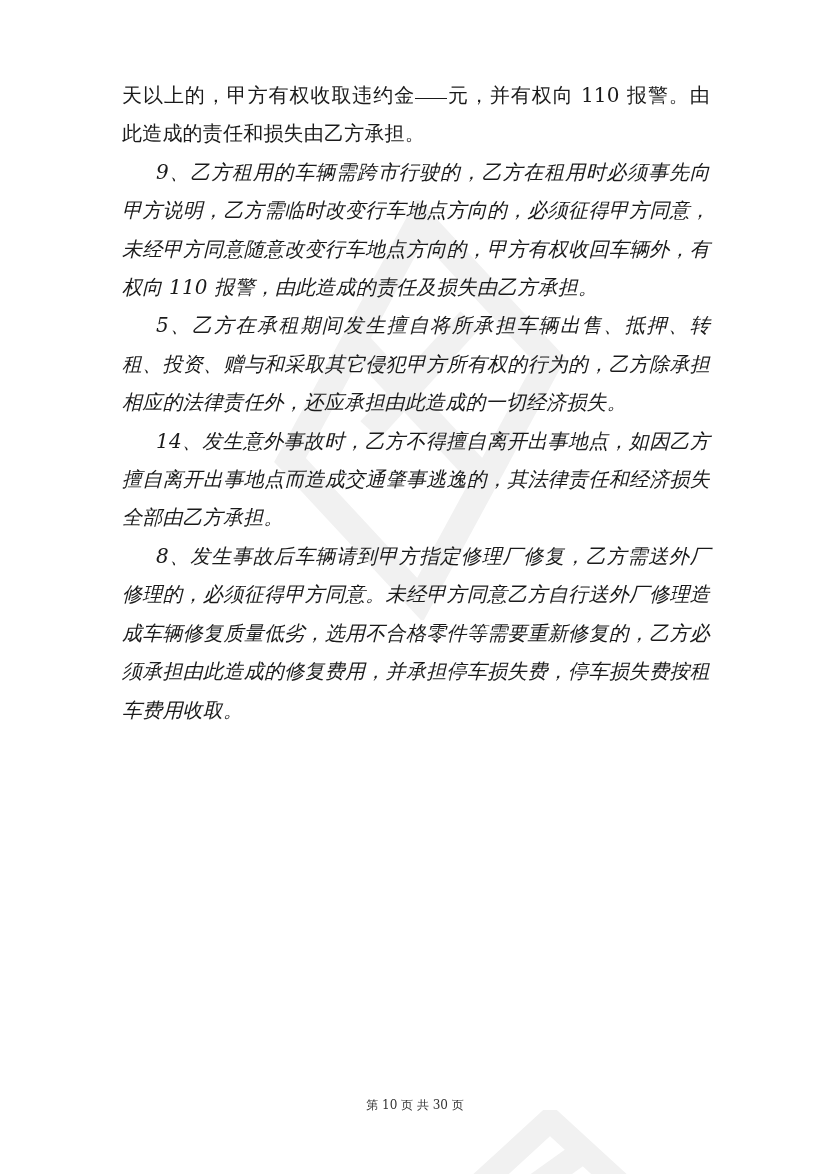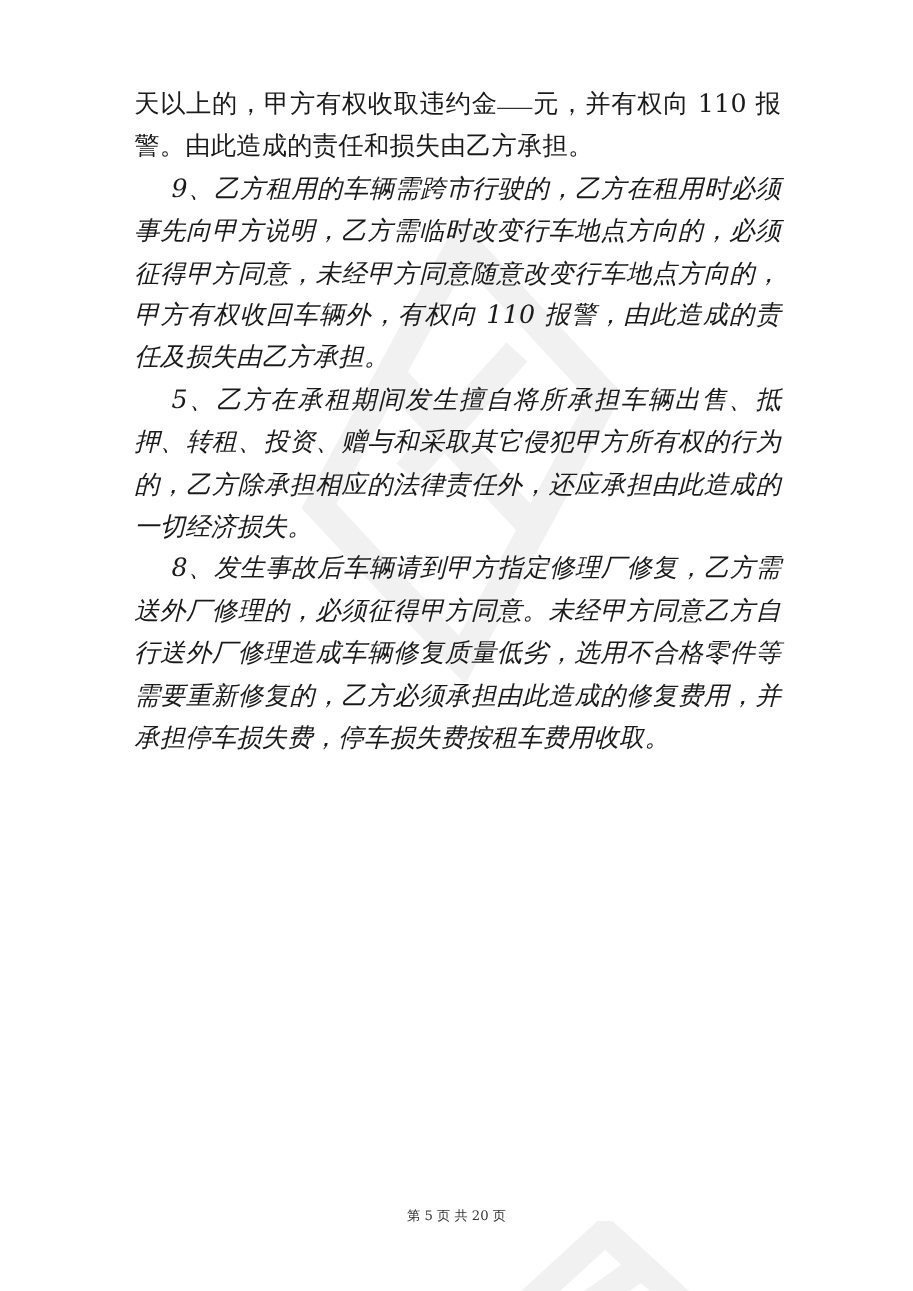--- a/index.html
+++ b/index.html
@@ -9,21 +9,21 @@
       position: absolute; left: 270px; top: 200px; width: 300px; height: 420px;
       pointer-events: none;
     }
     .watermark2 {
       position: absolute; left: 420px; top: 1110px; width: 260px; height: 120px;
       pointer-events: none;
     }
     .content {
       position: absolute; left: 122px; top: 76px; width: 588px;
       font-family: "DejaVu Serif", "Liberation Serif", serif;
-      font-size: 23px; line-height: 38.4px; color: #1a1a1a;
+      font-size: 20px; line-height: 38.4px; color: #1a1a1a;
       letter-spacing: 0.2px;
     }
     .para { margin: 0; text-indent: 0; text-align: justify; }
     .para.indent { text-indent: 34px; font-style: italic; }
     .blank { display: inline-block; width: 32px; border-bottom: 1px solid #1a1a1a; height: 1em; vertical-align: baseline; transform: translateY(-3px); }
     .footer {
       position: absolute; left: 0; top: 1097px; width: 830px; text-align: center;
       font-family: "DejaVu Serif", "Liberation Serif", serif; font-size: 12px; color: #333;
     }
   </style>
@@ -44,17 +44,18 @@
     <g fill="none" stroke="#f1f1f1" stroke-width="24">
       <polyline points="10,120 130,10 250,120"></polyline>
       <line x1="95" y1="90" x2="165" y2="40"></line>
     </g>
   </svg>
 
   <div class="content">
     <p class="para"><span>天以上的，甲方有权收取违约金</span><span class="blank"></span><span>元，并有权向 110 报警。由此造成的责任和损失由乙方承担。</span></p>
     <p class="para indent">9、乙方租用的车辆需跨市行驶的，乙方在租用时必须事先向甲方说明，乙方需临时改变行车地点方向的，必须征得甲方同意，未经甲方同意随意改变行车地点方向的，甲方有权收回车辆外，有权向 110 报警，由此造成的责任及损失由乙方承担。</p>
     <p class="para indent">5、乙方在承租期间发生擅自将所承担车辆出售、抵押、转租、投资、赠与和采取其它侵犯甲方所有权的行为的，乙方除承担相应的法律责任外，还应承担由此造成的一切经济损失。</p>
+    <p class="para indent">14、发生意外事故时，乙方不得擅自离开出事地点，如因乙方擅自离开出事地点而造成交通肇事逃逸的，其法律责任和经济损失全部由乙方承担。</p>
     <p class="para indent">8、发生事故后车辆请到甲方指定修理厂修复，乙方需送外厂修理的，必须征得甲方同意。未经甲方同意乙方自行送外厂修理造成车辆修复质量低劣，选用不合格零件等需要重新修复的，乙方必须承担由此造成的修复费用，并承担停车损失费，停车损失费按租车费用收取。</p>
   </div>
 
-  <div class="footer">第 5 页 共 20 页</div>
+  <div class="footer">第 10 页 共 30 页</div>
 </div>
 
 </body></html>

